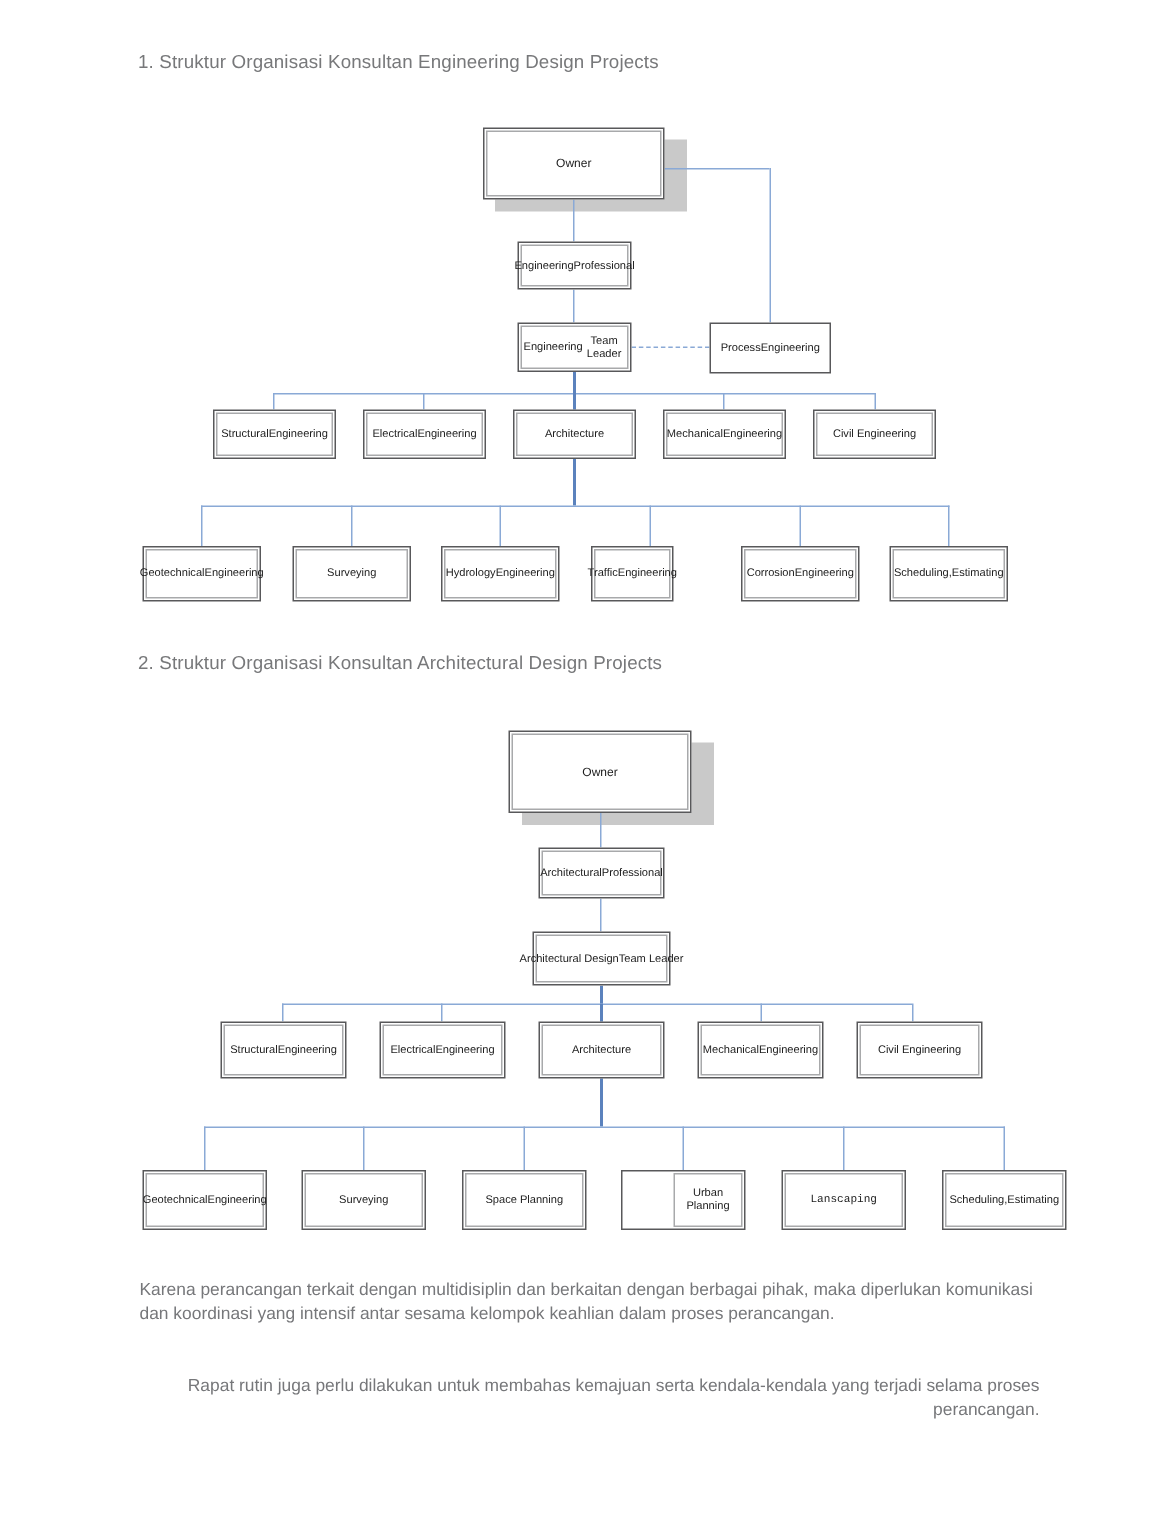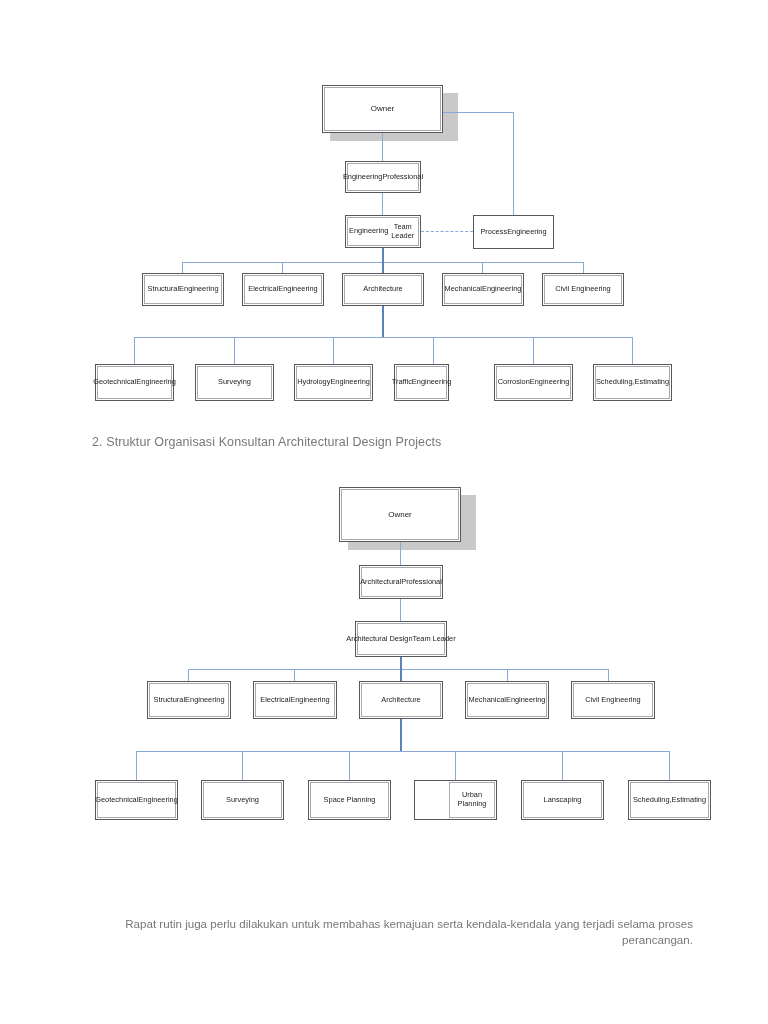--- a/index.html
+++ b/index.html
@@ -109,20 +109,21 @@
     line-height: 16.2px;
     color: #76777a;
     width: 600px;
   }
 </style>
 </head>
 <body>
 
 <div class="page">
 
+  <div class="heading" style="left:92px; top:34px;">1. Struktur Organisasi Konsultan Engineering Design Projects</div>
 
   <div class="chart">
 
     <div class="shadow" style="left:330px; top:93px; width:128px; height:48px;"></div>
 
     <div class="node big" style="left:322px; top:85px; width:121px; height:48px;">
       <div class="inner">Owner</div>
     </div>
 
     <div class="ln v" style="left:382px; top:133px; height:28px;"></div>
@@ -329,28 +330,29 @@
     </div>
     <div class="node" style="left:201px; top:780px; width:83px; height:40px;">
       <div class="inner">Surveying</div>
     </div>
     <div class="node" style="left:308px; top:780px; width:83px; height:40px;">
       <div class="inner">Space Planning</div>
     </div>
     <div class="node" style="left:414px; top:780px; width:83px; height:40px;padding-left:34px;">
       <div class="inner">Urban Planning</div>
     </div>
-    <div class="node" style="left:521px; top:780px; width:83px; height:40px;">
+    <div class="node" style="left:521px; top:780px; width:83px; height:40px;font-family:Liberation Mono, monospace;">
       <div class="inner">Lanscaping</div>
     </div>
     <div class="node" style="left:628px; top:780px; width:83px; height:40px;">
       <div class="inner">
         <span>Scheduling,</span>
           <br>
         <span>Estimating</span>
       </div>
     </div>
   </div>
 
+  <div class="para" style="left:93px; top:852px;">Karena perancangan terkait dengan multidisiplin dan berkaitan dengan berbagai pihak, maka diperlukan komunikasi dan koordinasi yang intensif antar sesama kelompok keahlian dalam proses perancangan.</div>
 
   <div class="para" style="left:93px; top:916px;text-align:right;">Rapat rutin juga perlu dilakukan untuk membahas kemajuan serta kendala-kendala yang terjadi selama proses perancangan.</div>
 
 </div>
 
 </body></html>

